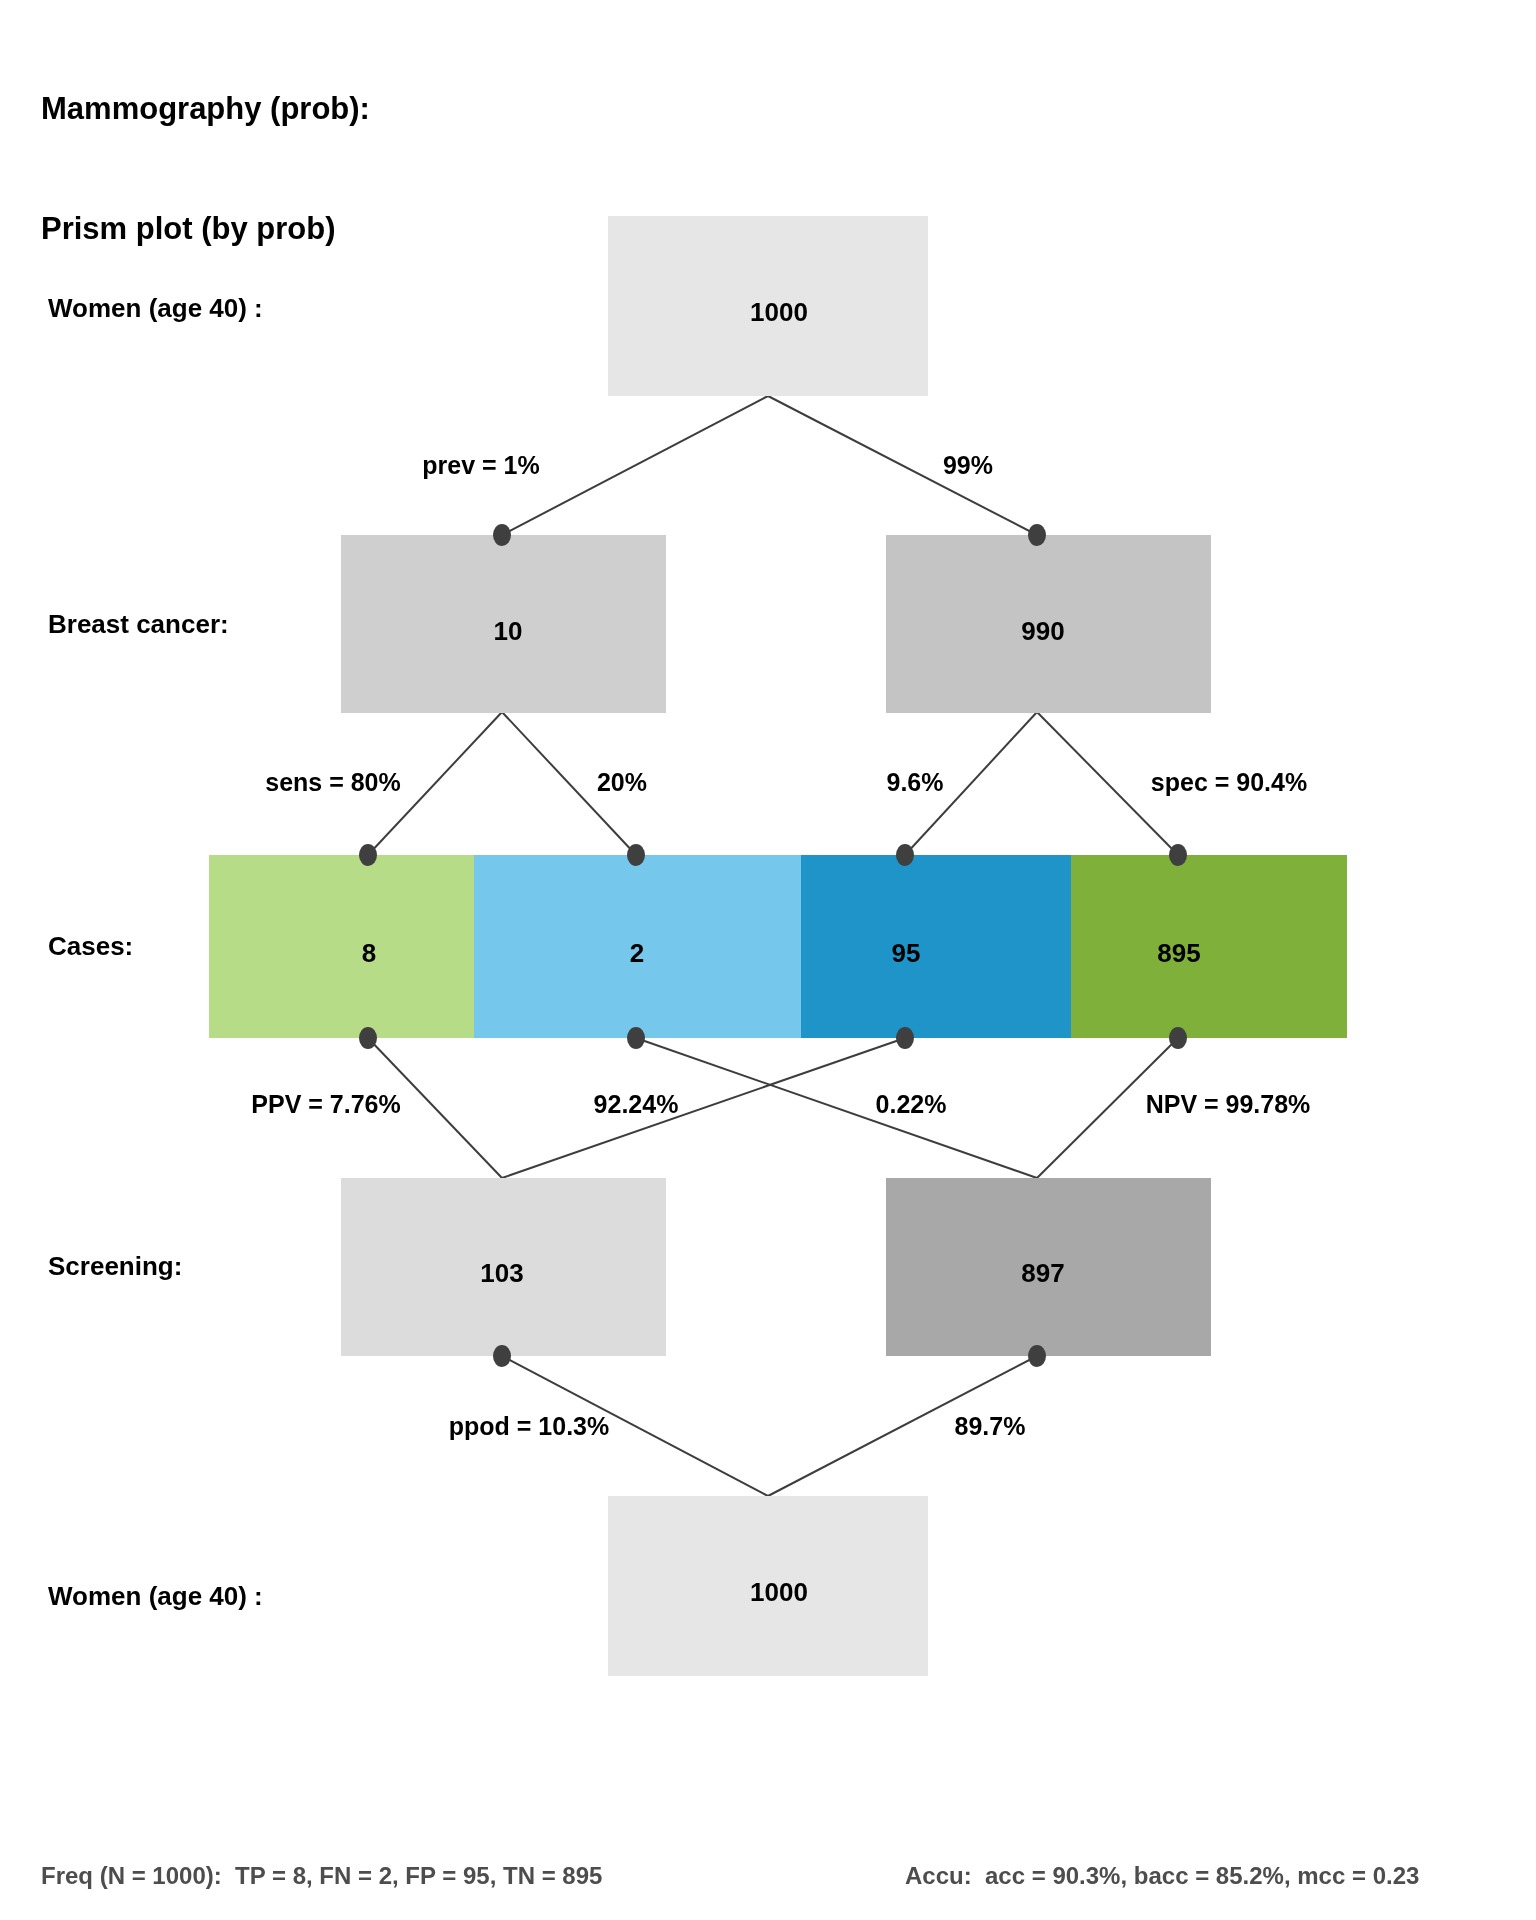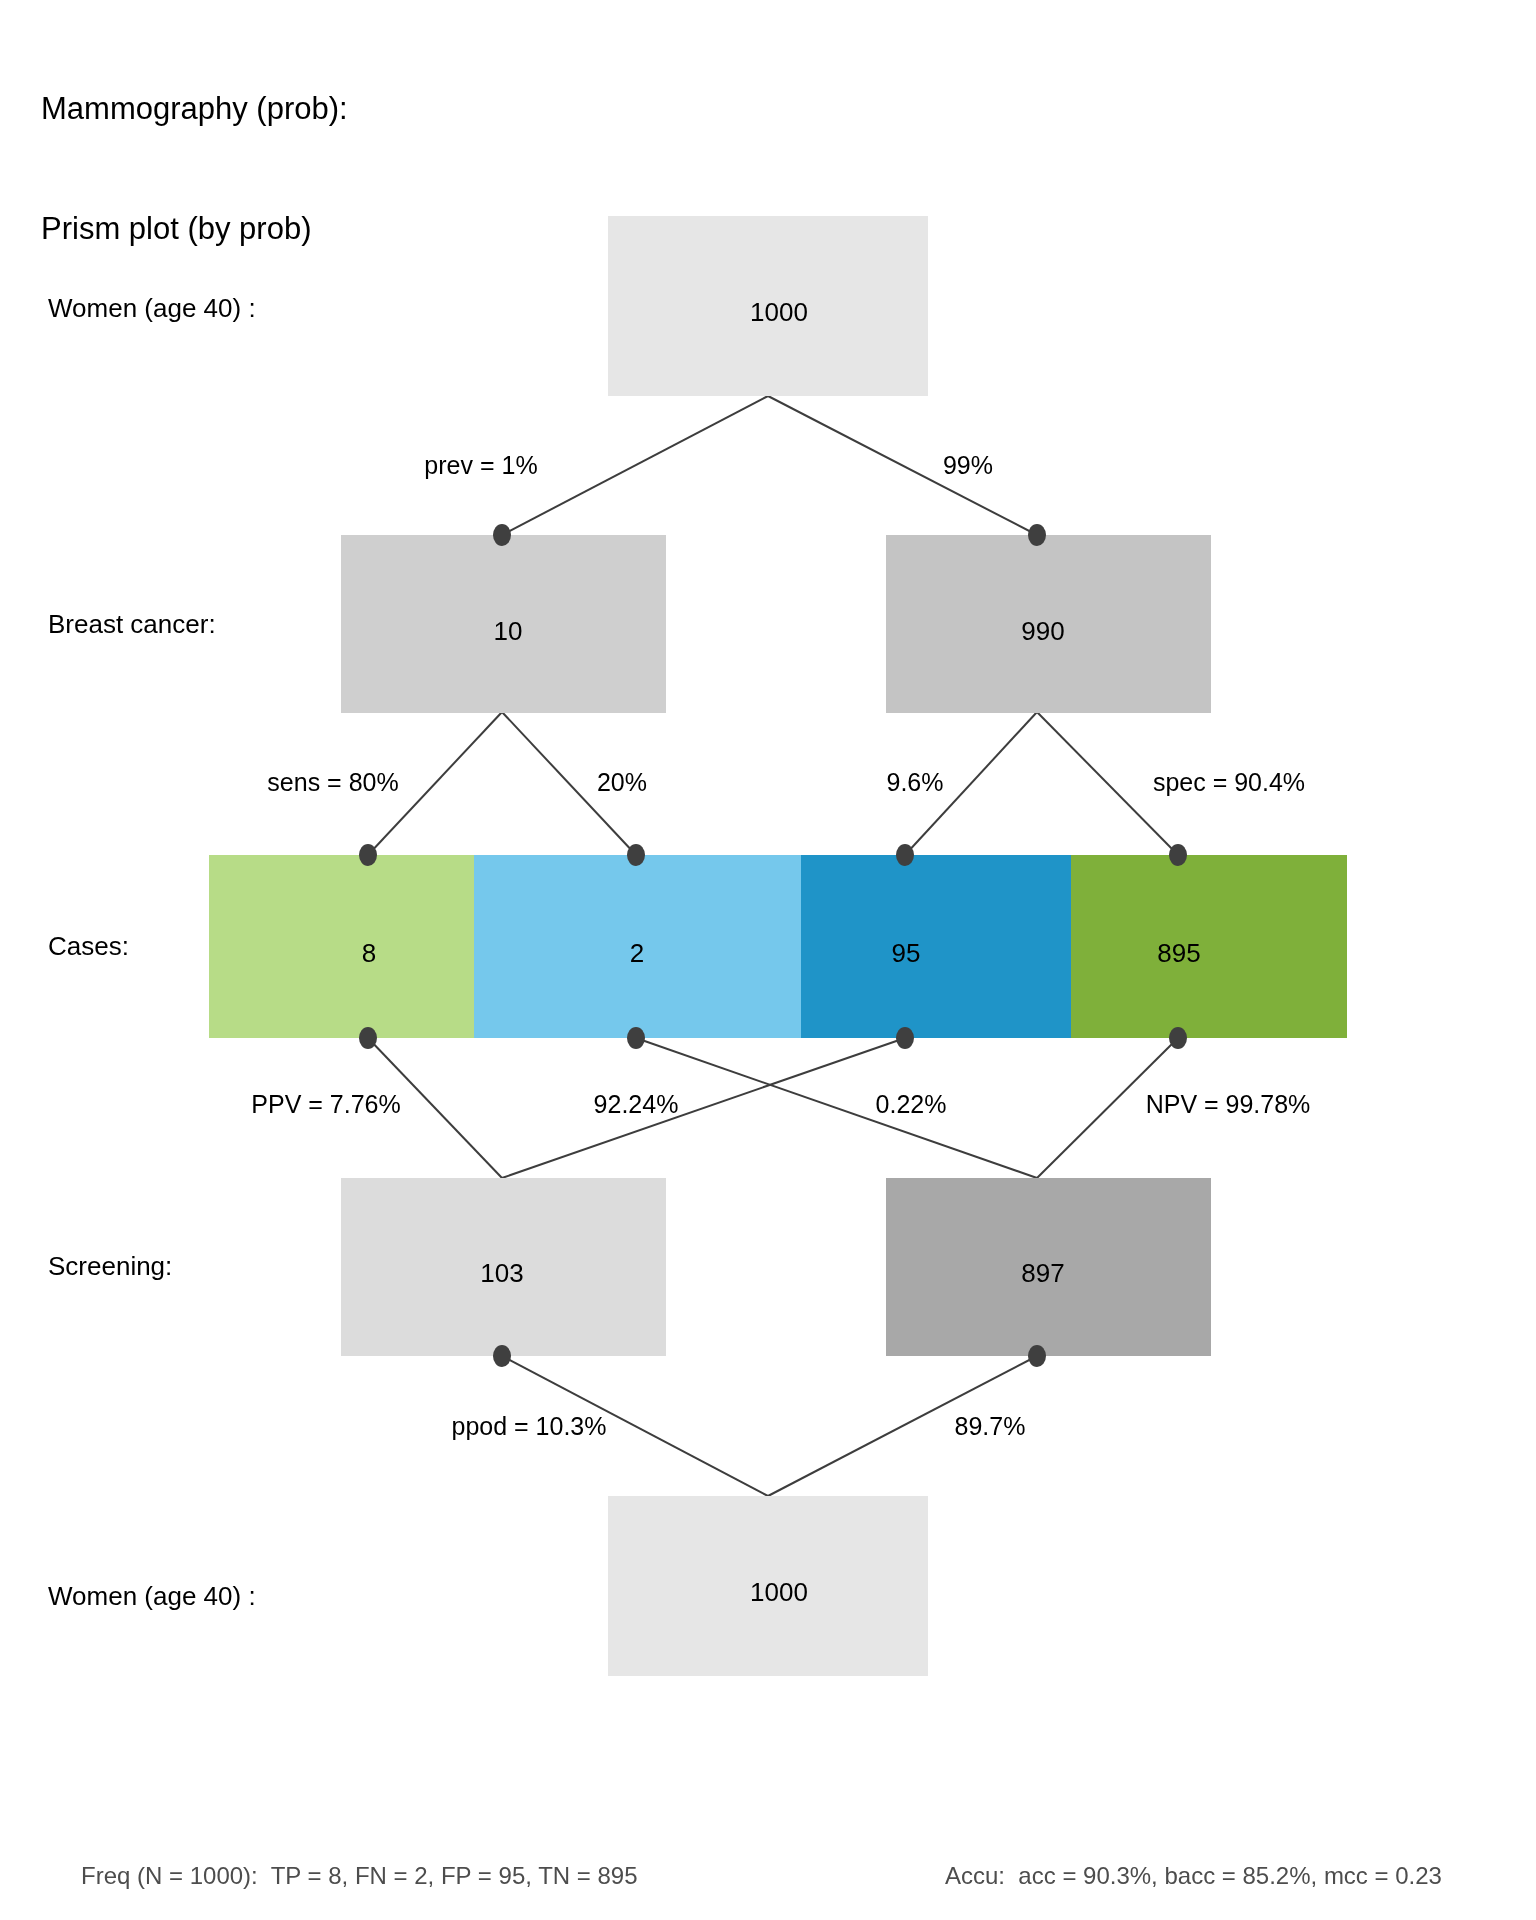--- a/index.html
+++ b/index.html
@@ -12,20 +12,21 @@
     height: 1920px;
     font-family: "Liberation Sans", sans-serif;
     color: #000000;
     position: relative;
     overflow: hidden;
   }
   #stage {
     position: relative;
     width: 1536px;
     height: 1570px;
+    font-weight: bold;
   }
   .title-block {
     position: absolute;
     left: 41px;
     top: 8px;
     font-size: 31px;
     line-height: 1.30;
     color: #000000;
     white-space: pre;
   }
@@ -65,21 +66,21 @@
   }
   .footer {
     position: absolute;
     font-size: 24px;
     line-height: 1.50;
     color: #4d4d4d;
     white-space: pre;
   }
   .footer-left { left: 41px; top: 1786px; }
   .footer-right { left: 905px; top: 1786px; }
-  .footer-line { display: block; margin-left: 40px; }
+  .footer-line { display: block; }
 </style>
 </head>
 <body>
 
 <div id="stage">
 
   <div class="title-block">
     <span class="title-line">Mammography (prob):</span>
     <span class="title-line">Prism plot (by prob)</span>
   </div>

